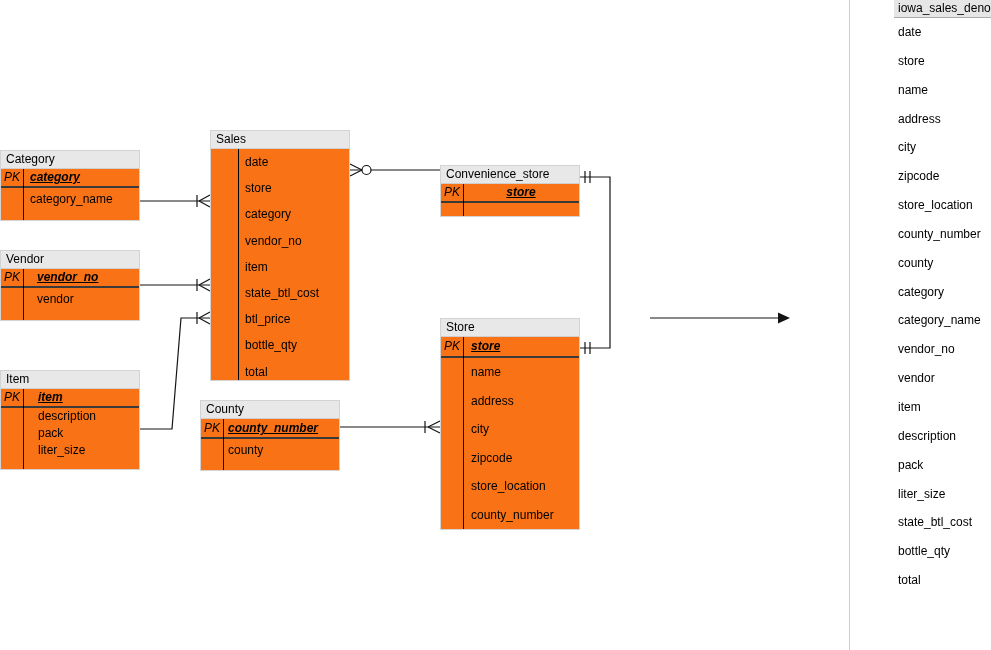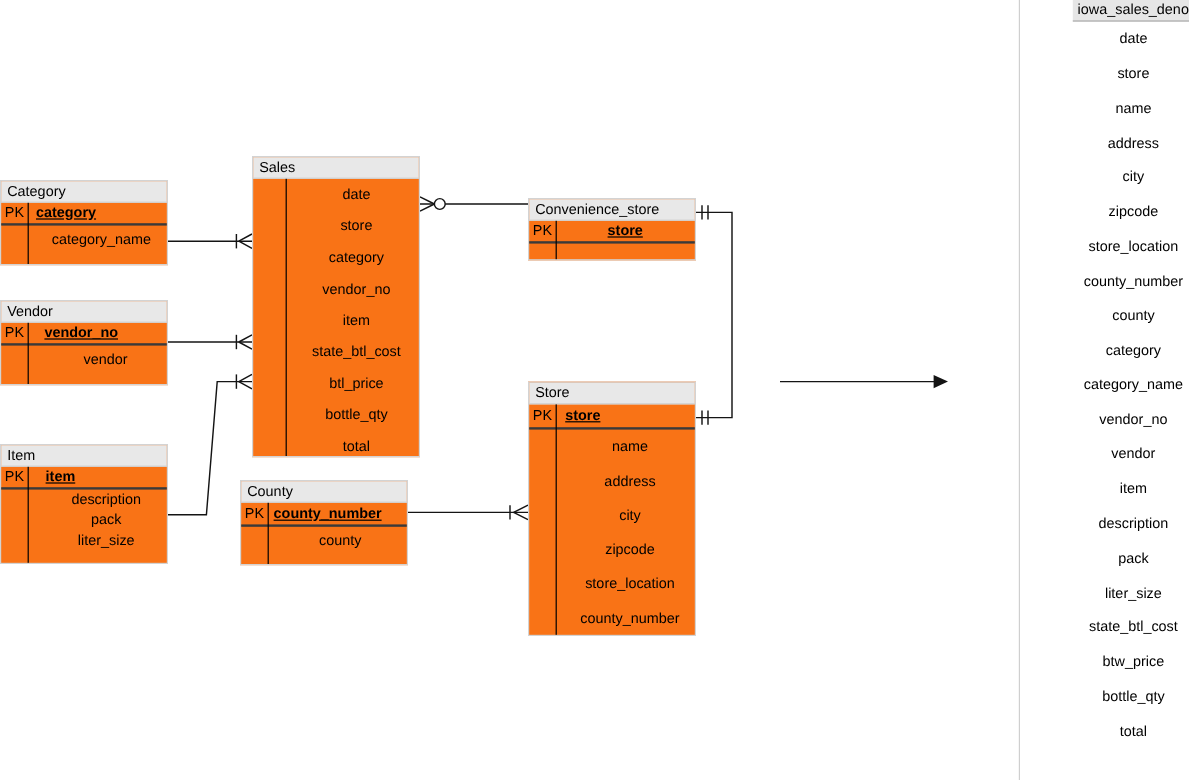--- a/index.html
+++ b/index.html
@@ -4,26 +4,26 @@
 <style>
   html,body{margin:0;padding:0;background:#fff;}
   .canvas{position:relative;width:991px;height:650px;background:#ffffff;overflow:hidden;
           font-family:"Liberation Sans",sans-serif;font-size:12px;color:#000;}
   .etable{position:absolute;background:#f97316;border:1px solid #d3d3d3;box-sizing:border-box;}
   .ehead{background:#e8e8e8;height:17px;line-height:17px;padding:0 5px;
          border-bottom:1px solid #cfcfcf;white-space:nowrap;overflow:hidden;}
   .ebody{position:relative;height:calc(100% - 18px);}
   .pkdiv{position:absolute;top:0;bottom:0;width:1px;background:#000;left:22px;}
   .t-sales .pkdiv{left:27px;}
-  .pkrow{display:flex;height:17px;line-height:17px;border-bottom:2px solid #3a3a3a;}
+  .pkrow{display:flex;height:17px;line-height:17px;border-bottom:2px solid #3a3a3a;font-style:italic;}
   .t-store .pkrow{height:19px;line-height:19px;}
   .t-county .pkrow{height:18px;line-height:18px;}
   .pkcell{width:22px;padding-left:3px;box-sizing:border-box;flex:none;}
   .pkname{font-weight:bold;text-decoration:underline;white-space:nowrap;}
-  .frow{white-space:nowrap;overflow:hidden;text-align:center;}
+  .frow{white-space:nowrap;overflow:hidden;}
   
   .t-cat  .pkname{padding-left:7px;}  .t-cat  .frow{padding-left:29px;height:18px;line-height:18px;margin-top:2px;}
   .t-ven  .pkname{padding-left:14px;} .t-ven  .frow{padding-left:36px;height:18px;line-height:18px;margin-top:2px;}
   .t-item .pkname{padding-left:15px;} .t-item .frow{padding-left:37px;height:17px;line-height:17px;}
   .t-sales .frow{padding-left:34px;height:26.2px;line-height:26.2px;}
   .t-sales .frow:first-of-type{margin-top:-3px;}
   .t-county .pkname{padding-left:5px;} .t-county .frow{padding-left:27px;height:18px;line-height:18px;margin-top:2px;}
   .t-cstore .pkname{flex:1;text-align:center;padding-left:0;}
   .t-store .pkname{padding-left:8px;} .t-store .frow{padding-left:30px;height:28.6px;line-height:28.6px;}
   .t-store .frow:first-of-type{margin-top:-5px;}
@@ -188,18 +188,17 @@
     <div class="frow">county</div>
     <div class="frow">category</div>
     <div class="frow">category_name</div>
     <div class="frow">vendor_no</div>
     <div class="frow">vendor</div>
     <div class="frow">item</div>
     <div class="frow">description</div>
     <div class="frow">pack</div>
     <div class="frow">liter_size</div>
     <div class="frow">state_btl_cost</div>
-    <div class="frow">btw_price</div>
     <div class="frow">bottle_qty</div>
     <div class="frow">total</div>
   </div>
 
 </div>
 
 </body></html>

